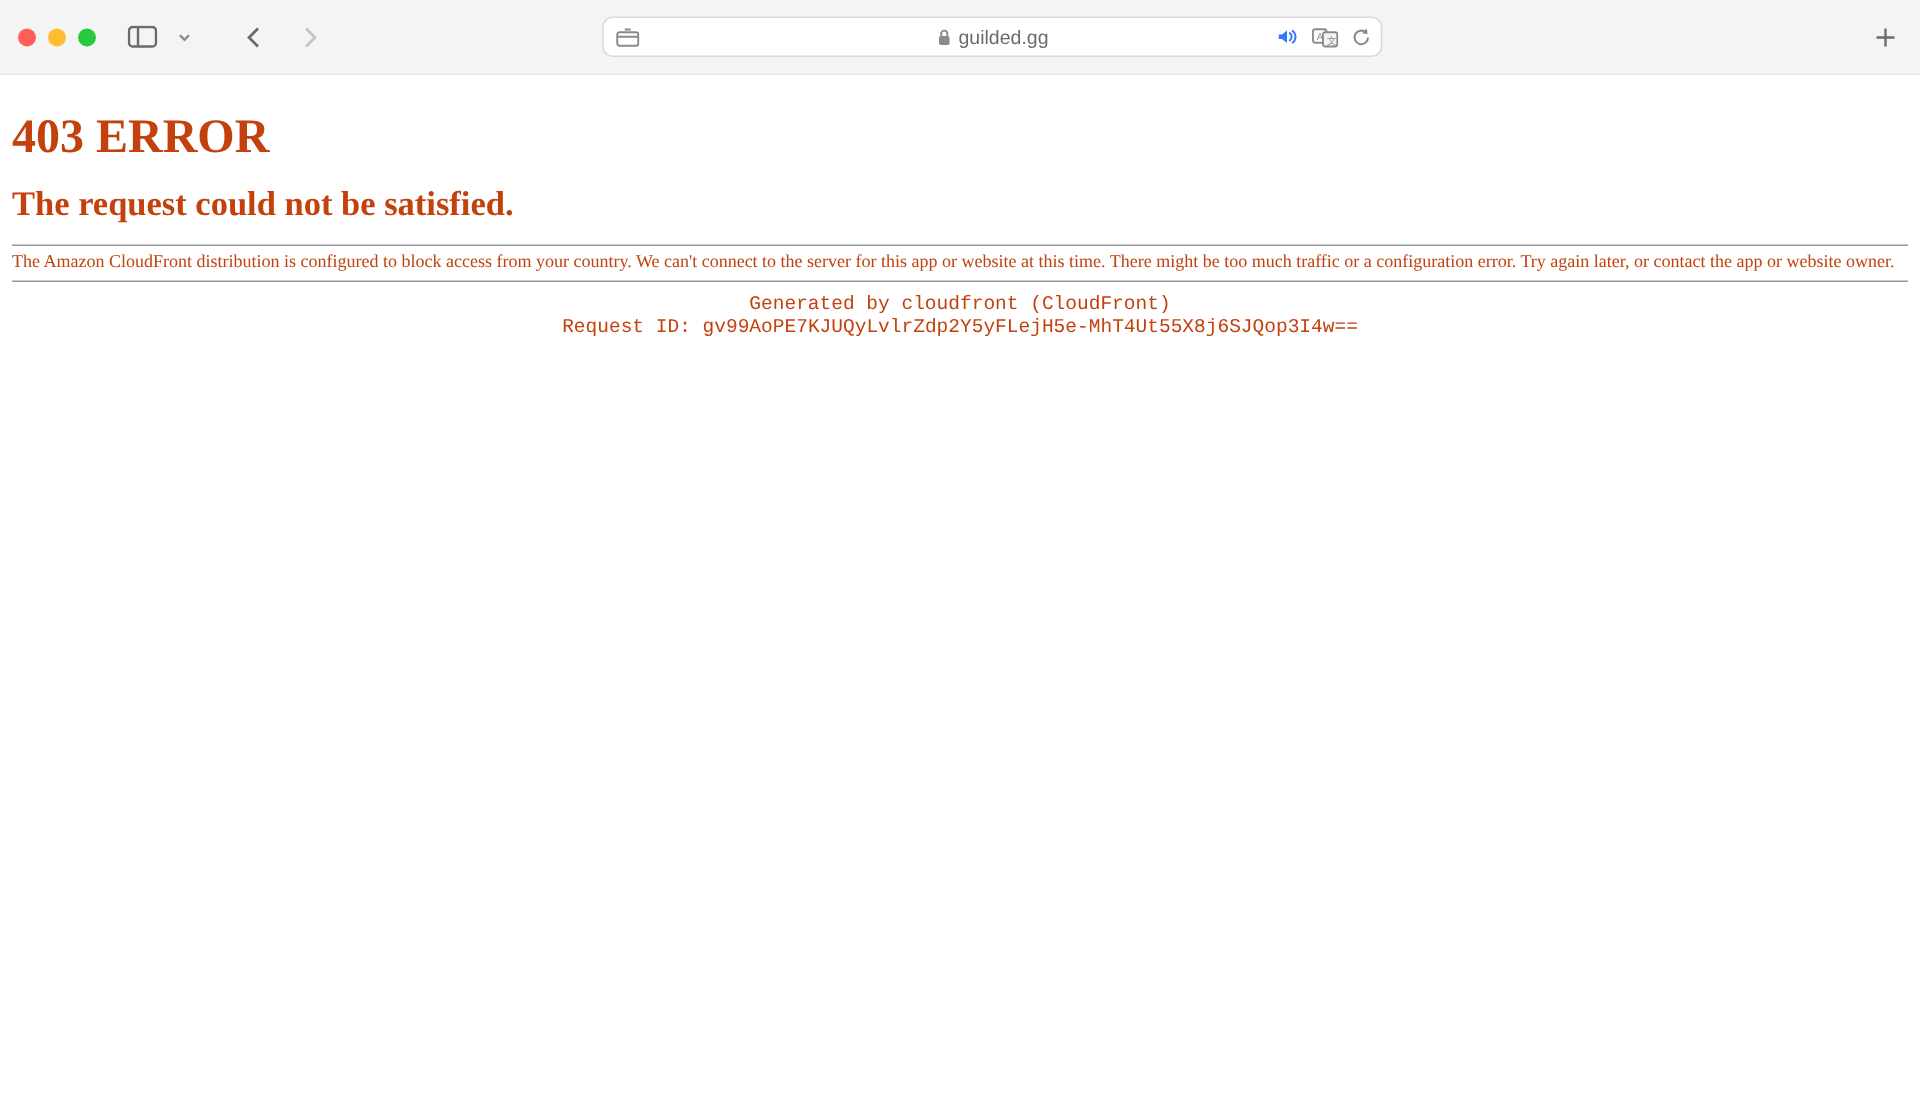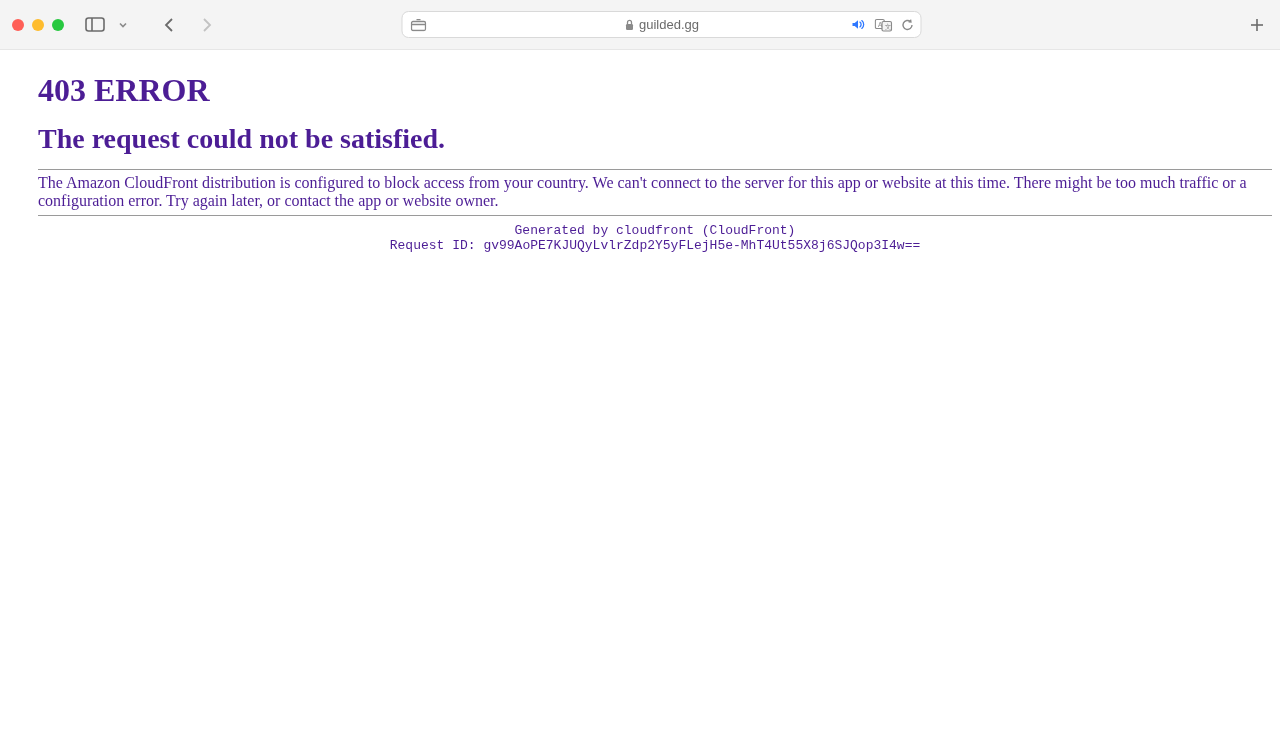--- a/index.html
+++ b/index.html
@@ -109,41 +109,40 @@
       margin-left: auto;
       display: flex;
       align-items: center;
       gap: 14px;
     }
 
     
     .page {
       padding: 8px;
       font-family: "Times New Roman", Times, serif;
-      color: #4c1d95;
-      margin-left: 30px;
+      color: #c2410c;
     }
     .page h1 {
       font-size: 32px;
       font-weight: 700;
       margin: 14px 0 14px 0;
     }
     .page h2 {
-      font-size: 28px;
+      font-size: 23px;
       font-weight: 700;
       margin: 0 0 14px 0;
     }
     .page hr {
       border: 0;
       border-top: 1px solid #9a9a9a;
       margin: 6px 0 4px 0;
     }
     .page p {
       margin: 2px 0;
-      font-size: 16px;
+      font-size: 12px;
       line-height: 1.1;
     }
     .page pre {
       font-family: ui-monospace, Menlo, "Courier New", monospace;
       font-size: 13px;
       margin: 8px 0 0 0;
       line-height: 1.15;
       white-space: pre;
       text-align: center;
     }

